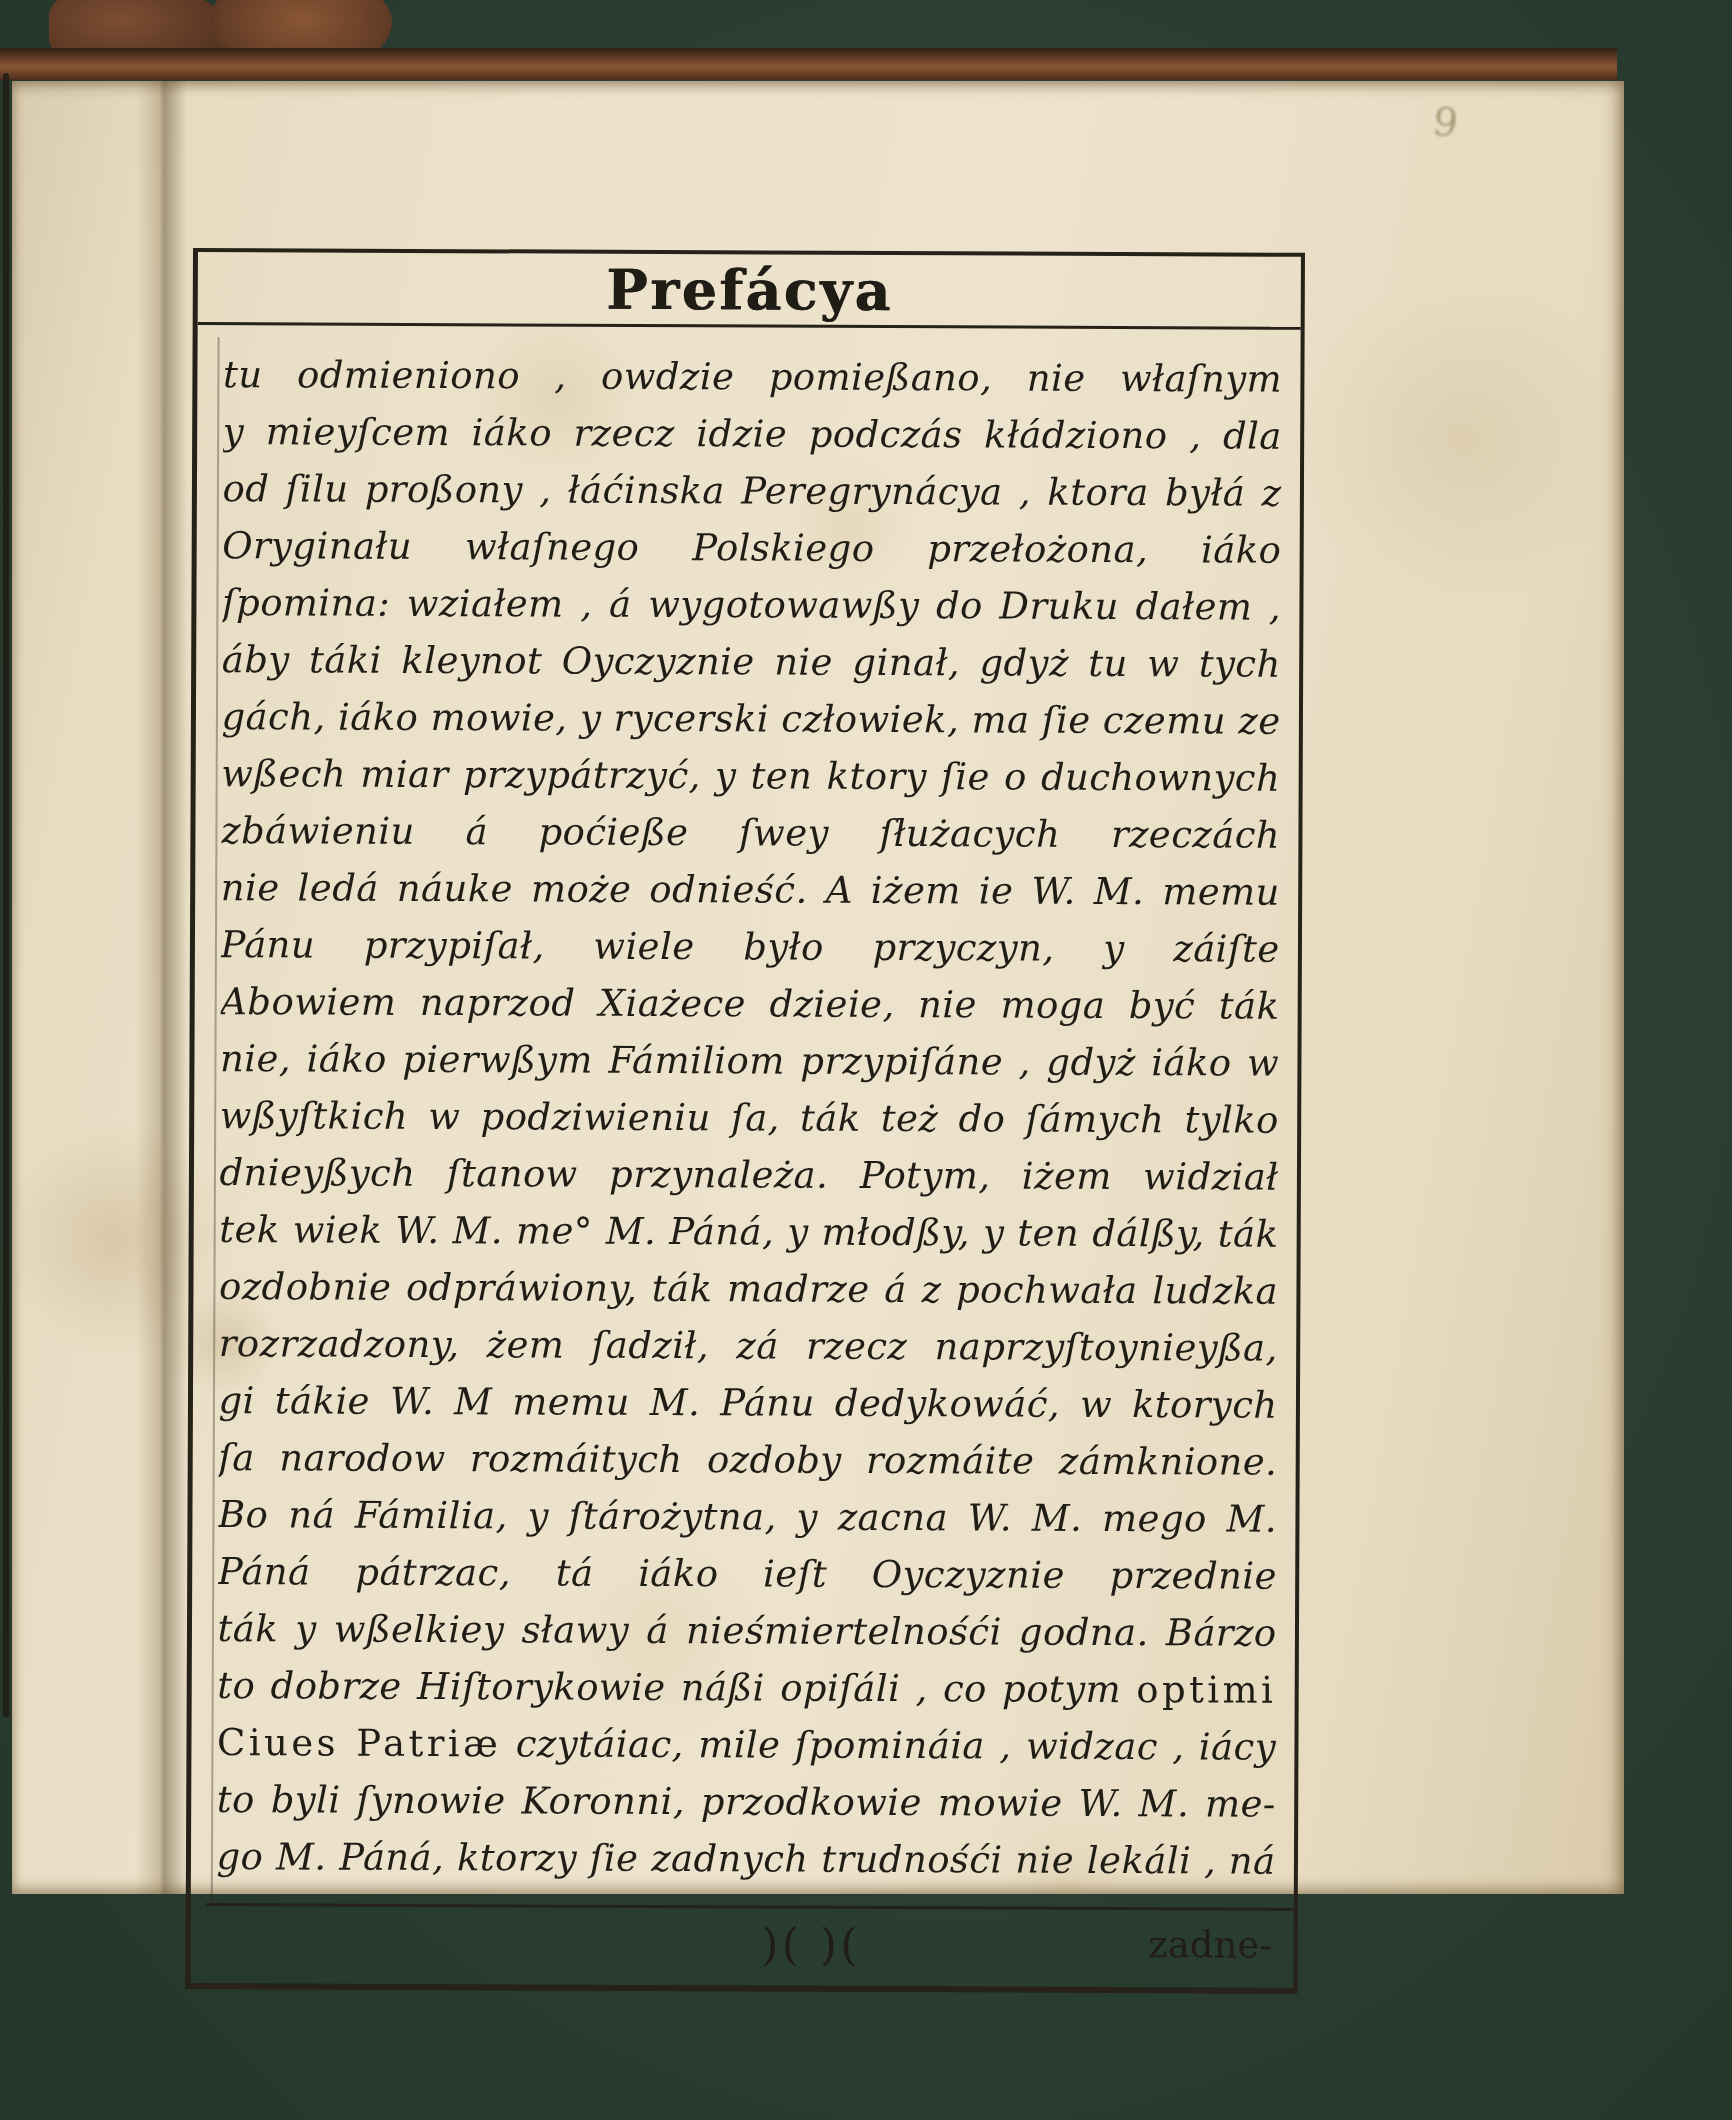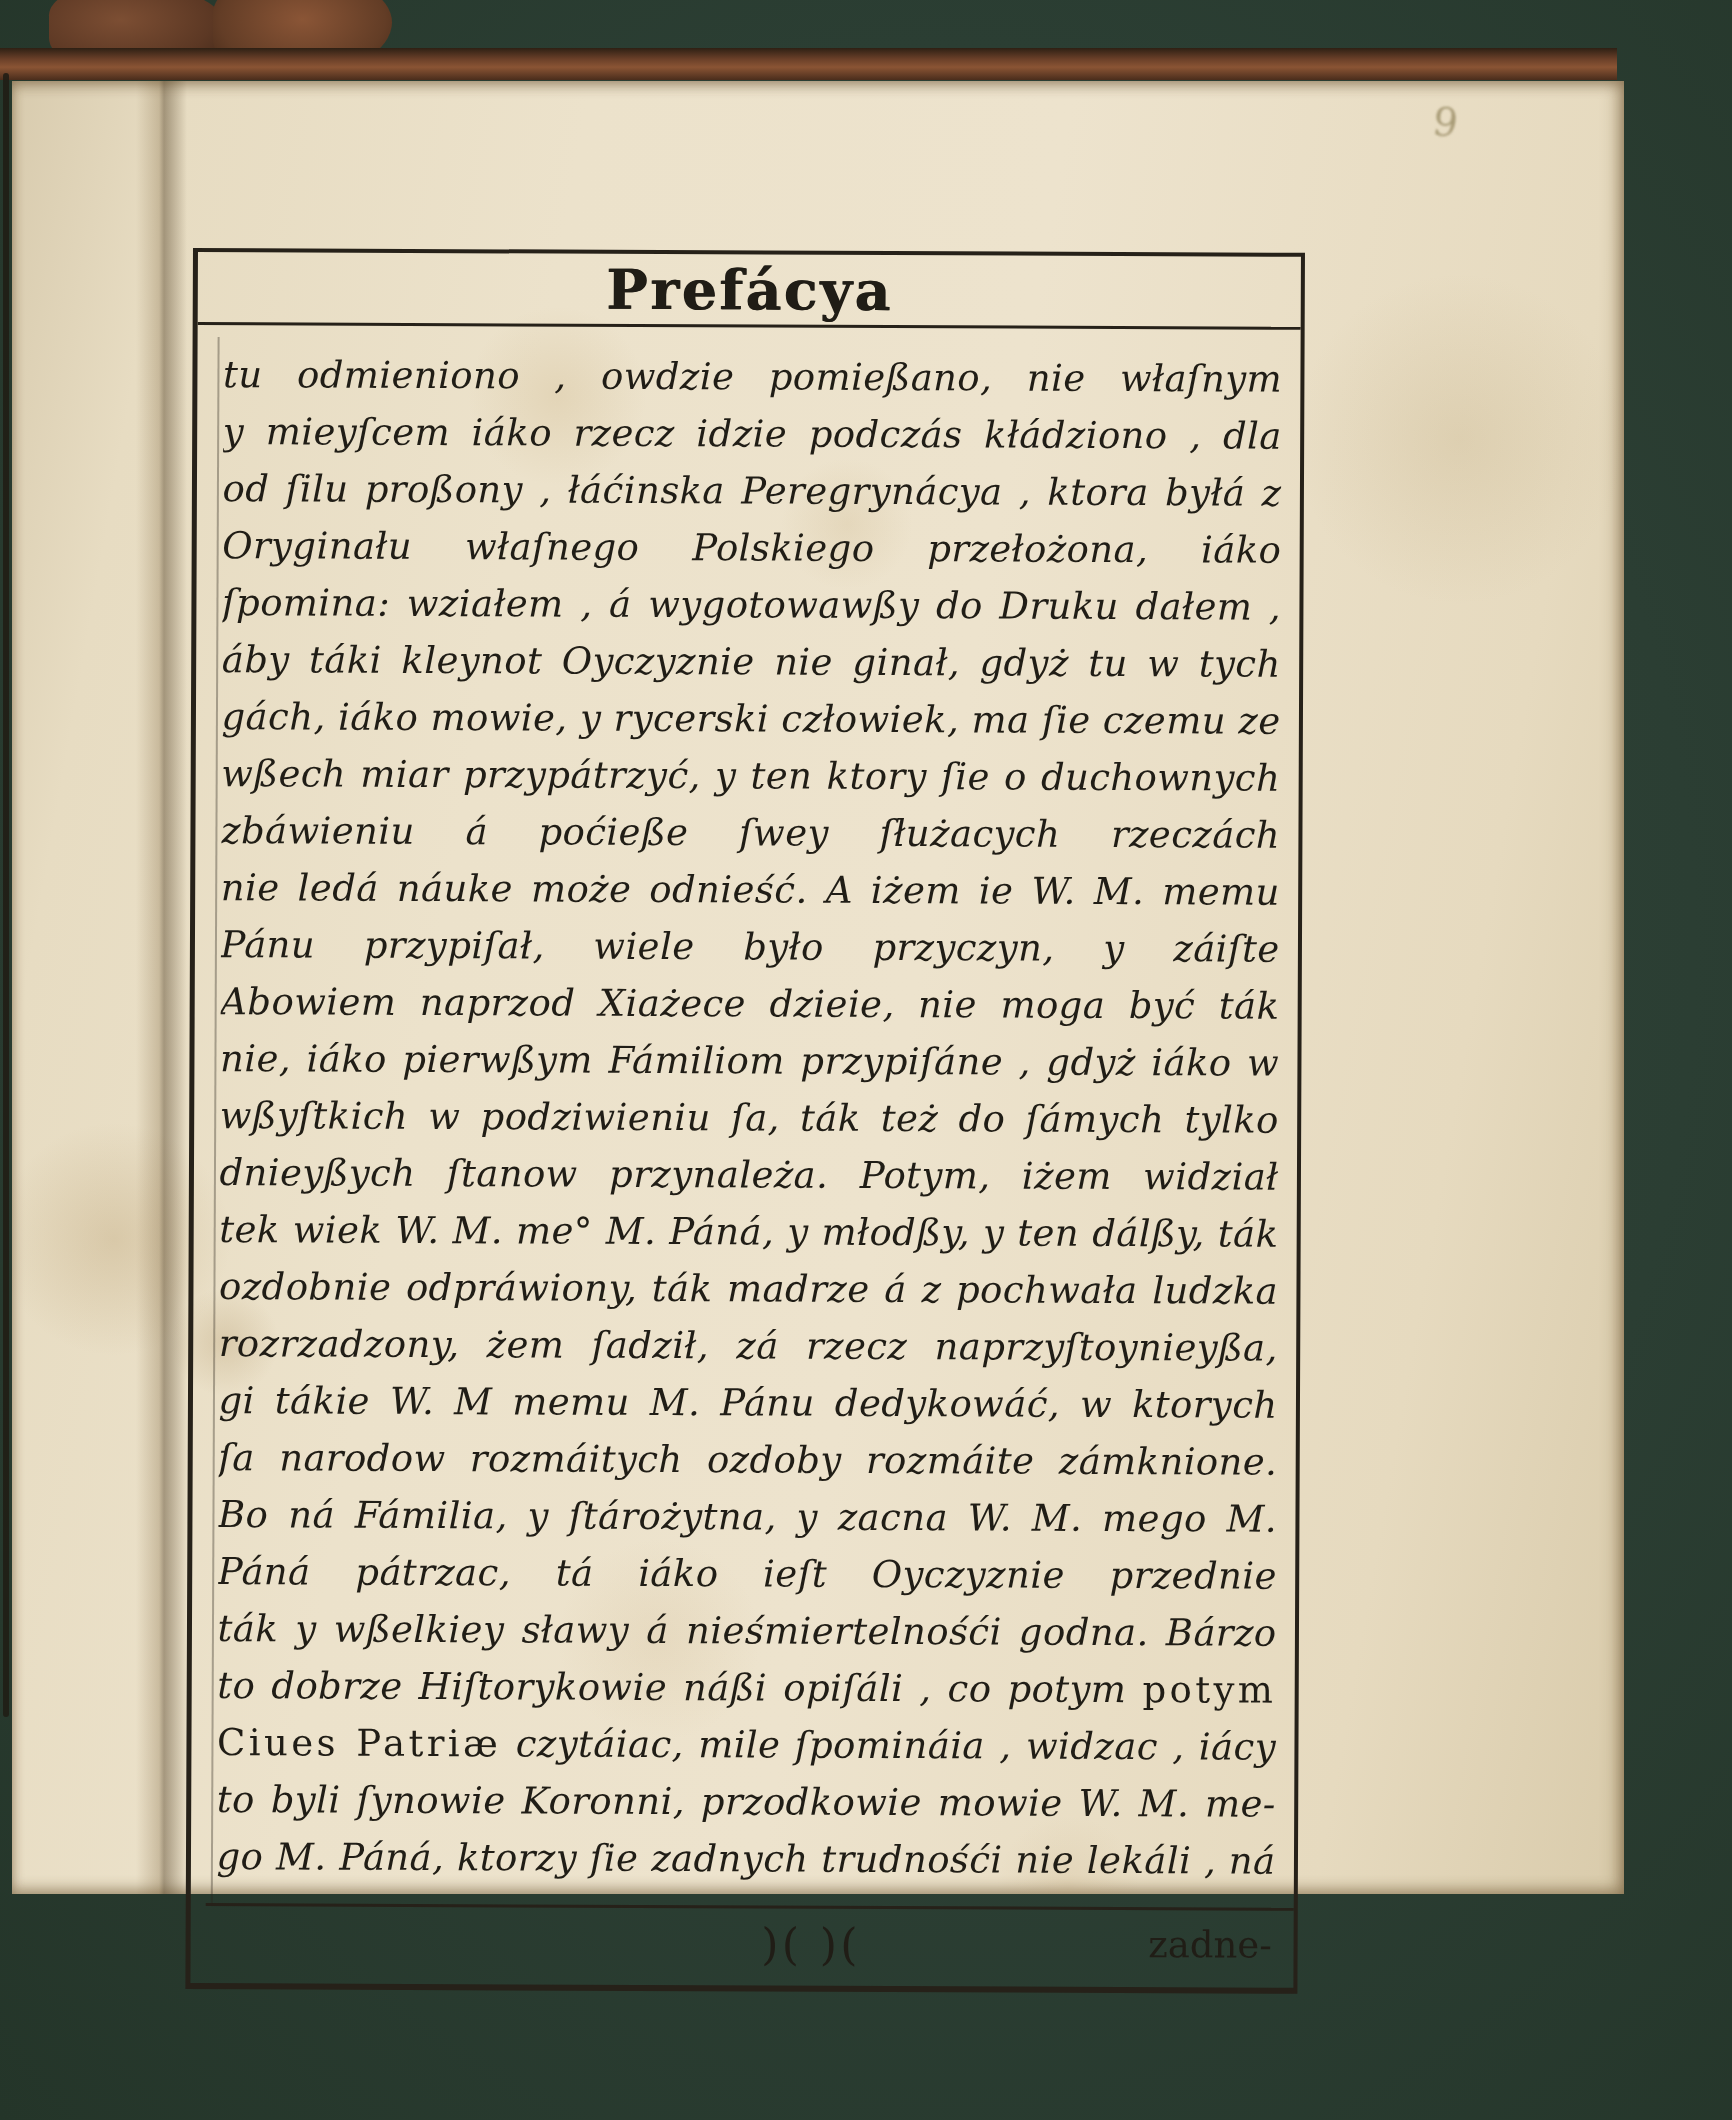--- a/index.html
+++ b/index.html
@@ -87,21 +87,21 @@
         <div class="line"><span>wßyſtkich w podziwieniu ſa, ták też do ſámych tylko prze</span></div>
         <div class="line"><span>dnieyßych ſtanow przynależa. Potym, iżem widział wßy=</span></div>
         <div class="line"><span>tek wiek W. M. me° M. Páná, y młodßy, y ten dálßy, ták</span></div>
         <div class="line"><span>ozdobnie odpráwiony, ták madrze á z pochwała ludzka</span></div>
         <div class="line"><span>rozrzadzony, żem ſadził, zá rzecz naprzyſtoynieyßa, Kśie-</span></div>
         <div class="line"><span>gi tákie W. M memu M. Pánu dedykowáć, w ktorych</span></div>
         <div class="line"><span>ſa narodow rozmáitych ozdoby rozmáite zámknione.</span></div>
         <div class="line"><span>Bo ná Fámilia, y ſtárożytna, y zacna W. M. mego M.</span></div>
         <div class="line"><span>Páná pátrzac, tá iáko ieſt Oyczyznie przednie záſłużona,</span></div>
         <div class="line"><span>ták y wßelkiey sławy á nieśmiertelnośći godna.  Bárzo</span></div>
-        <div class="line"><span>to dobrze Hiſtorykowie náßi opiſáli , co potym </span><span class="roman">potym</span></div>
+        <div class="line"><span>to dobrze Hiſtorykowie náßi opiſáli , co potym </span><span class="roman">optimi</span></div>
         <div class="line"><span class="roman">Ciues Patriæ</span><span> czytáiac, mile ſpomináia , widzac , iácy</span></div>
         <div class="line"><span>to byli ſynowie Koronni, przodkowie mowie W. M. me-</span></div>
         <div class="line"><span>go M. Páná, ktorzy ſie zadnych trudnośći nie lekáli , ná</span></div>
       </div>
     <div class="rule rule3"></div>
     <div class="footrow">
       <span class="sig">)( )(</span>
       <span class="catch">zadne-</span>
     </div>
   </div>

